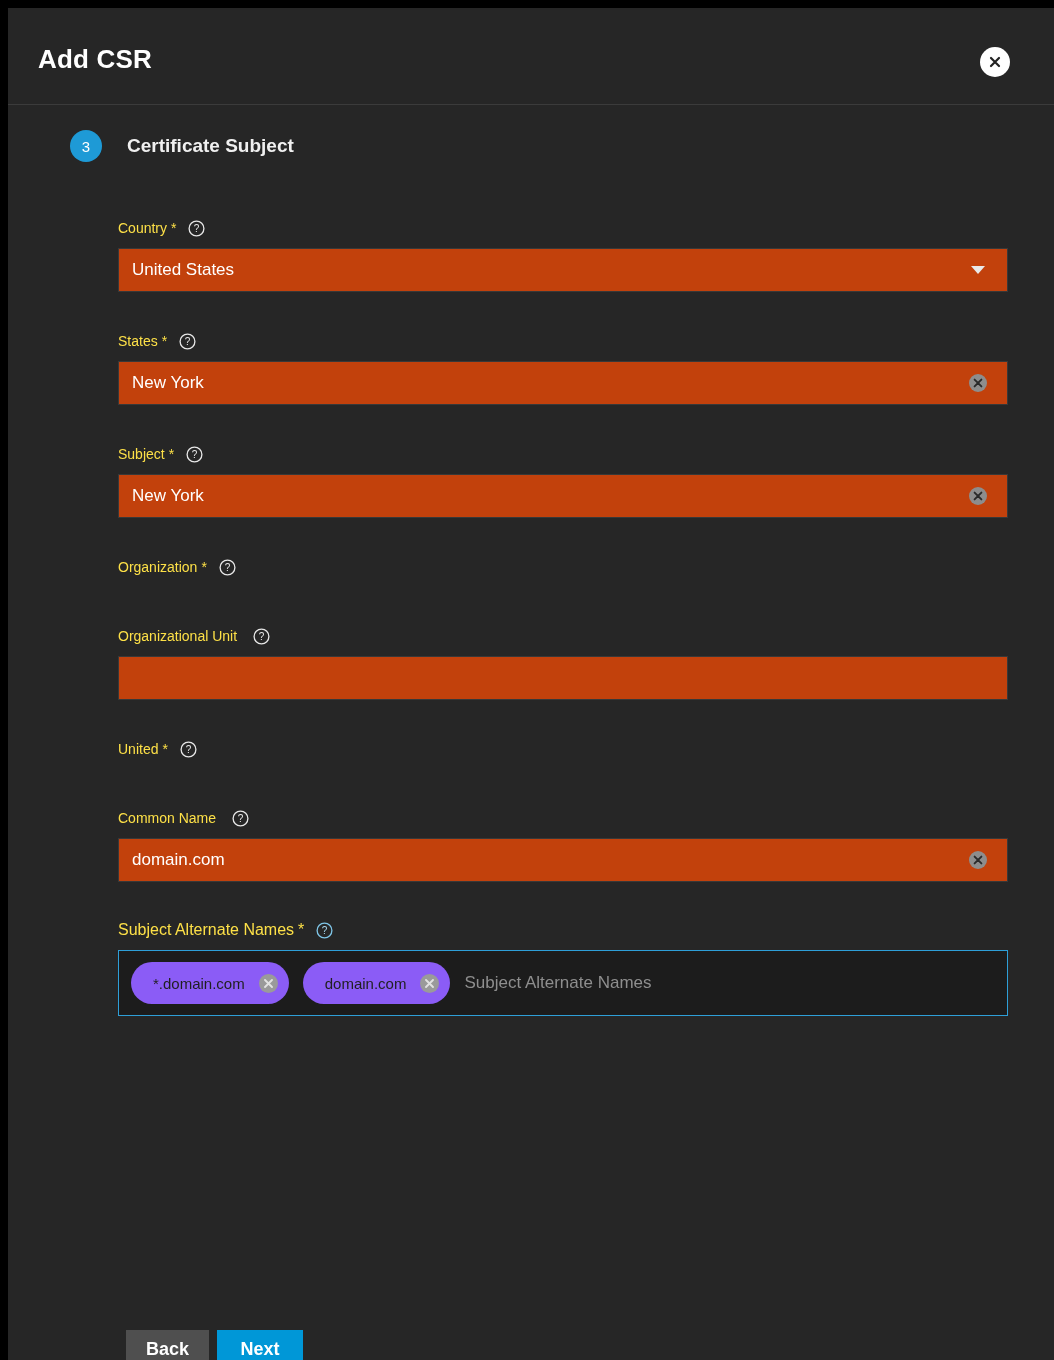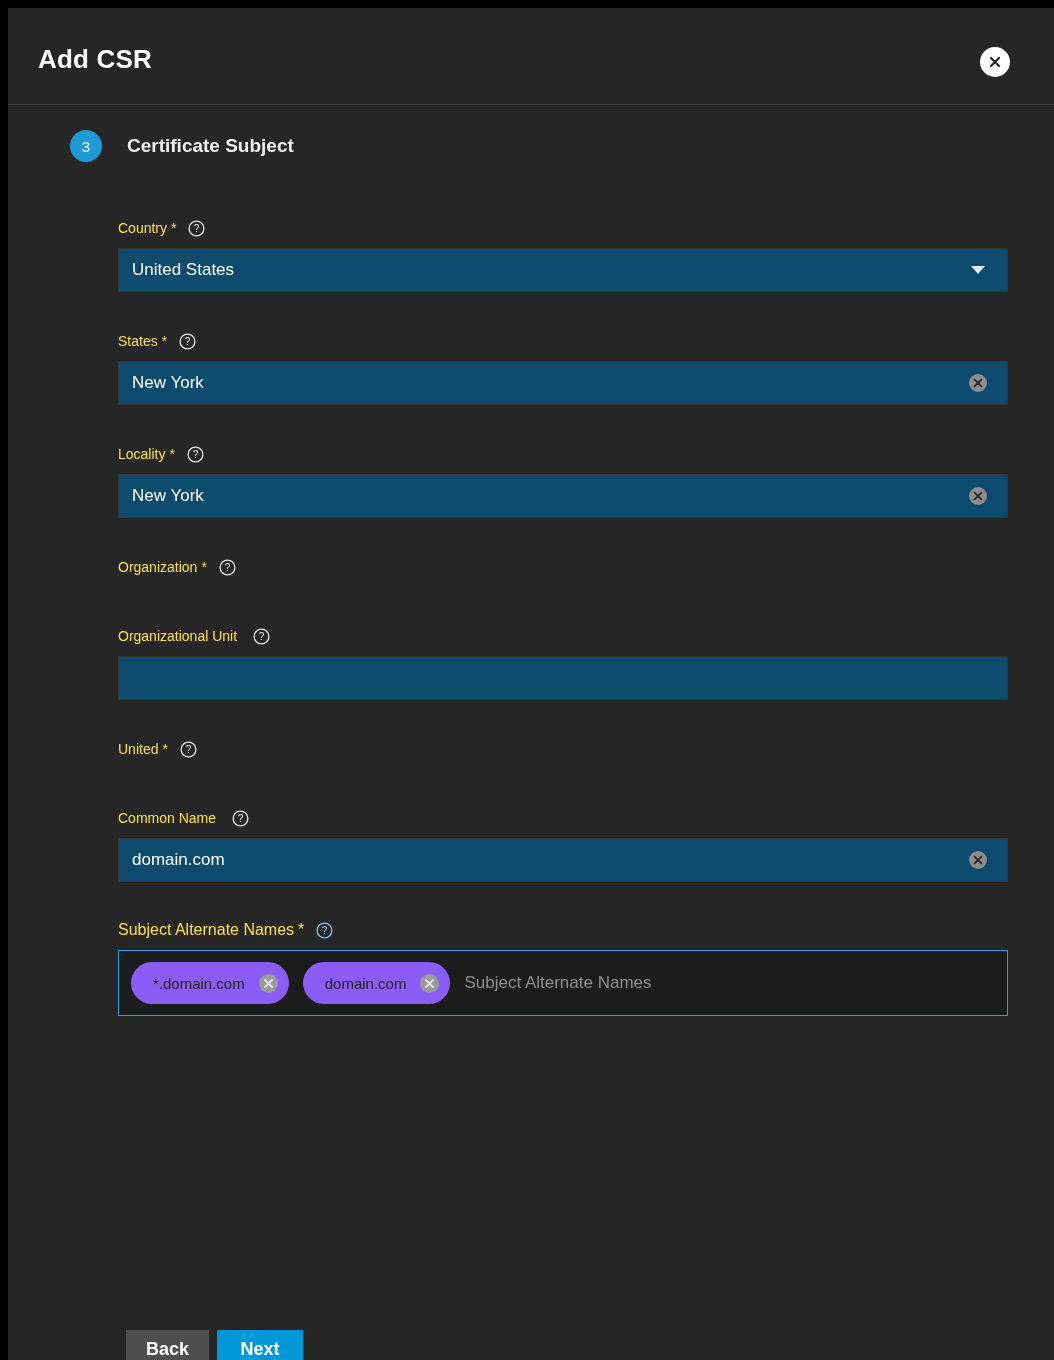--- a/index.html
+++ b/index.html
@@ -119,21 +119,21 @@
     height: 17px;
     flex: none;
     display: inline-flex;
     cursor: pointer;
   }
   .help-icon svg { display: block; }
 
   .control {
     position: relative;
     height: 44px;
-    background: #0c4a6e;
+    background: #c2410c;
     border: 1px solid #383838;
     display: flex;
     align-items: center;
   }
 
   .control .value {
     font-size: 17px;
     color: #ffffff;
     padding-left: 13px;
     flex: 1;
@@ -297,21 +297,21 @@
             <path d="M6.6 6.6 L13.4 13.4 M13.4 6.6 L6.6 13.4" stroke="#2a2a2a" stroke-width="1.9" stroke-linecap="round"></path>
           </svg>
         </div>
       </div>
     </div>
 
     <div class="gap"></div>
 
     <div class="field">
       <div class="field-label">
-        <span>Locality</span>
+        <span>Subject</span>
         <span class="req">*</span>
         <span class="help-icon">
           <svg width="17" height="17" viewBox="0 0 17 17">
             <circle cx="8.5" cy="8.5" r="7.4" fill="none" stroke="#e8e8e8" stroke-width="1.3"></circle>
             <text x="8.5" y="12.2" font-size="10" font-family="Liberation Sans, sans-serif" fill="#e8e8e8" text-anchor="middle">?</text>
           </svg>
         </span>
       </div>
       <div class="control">
         <div class="value">New York</div>

